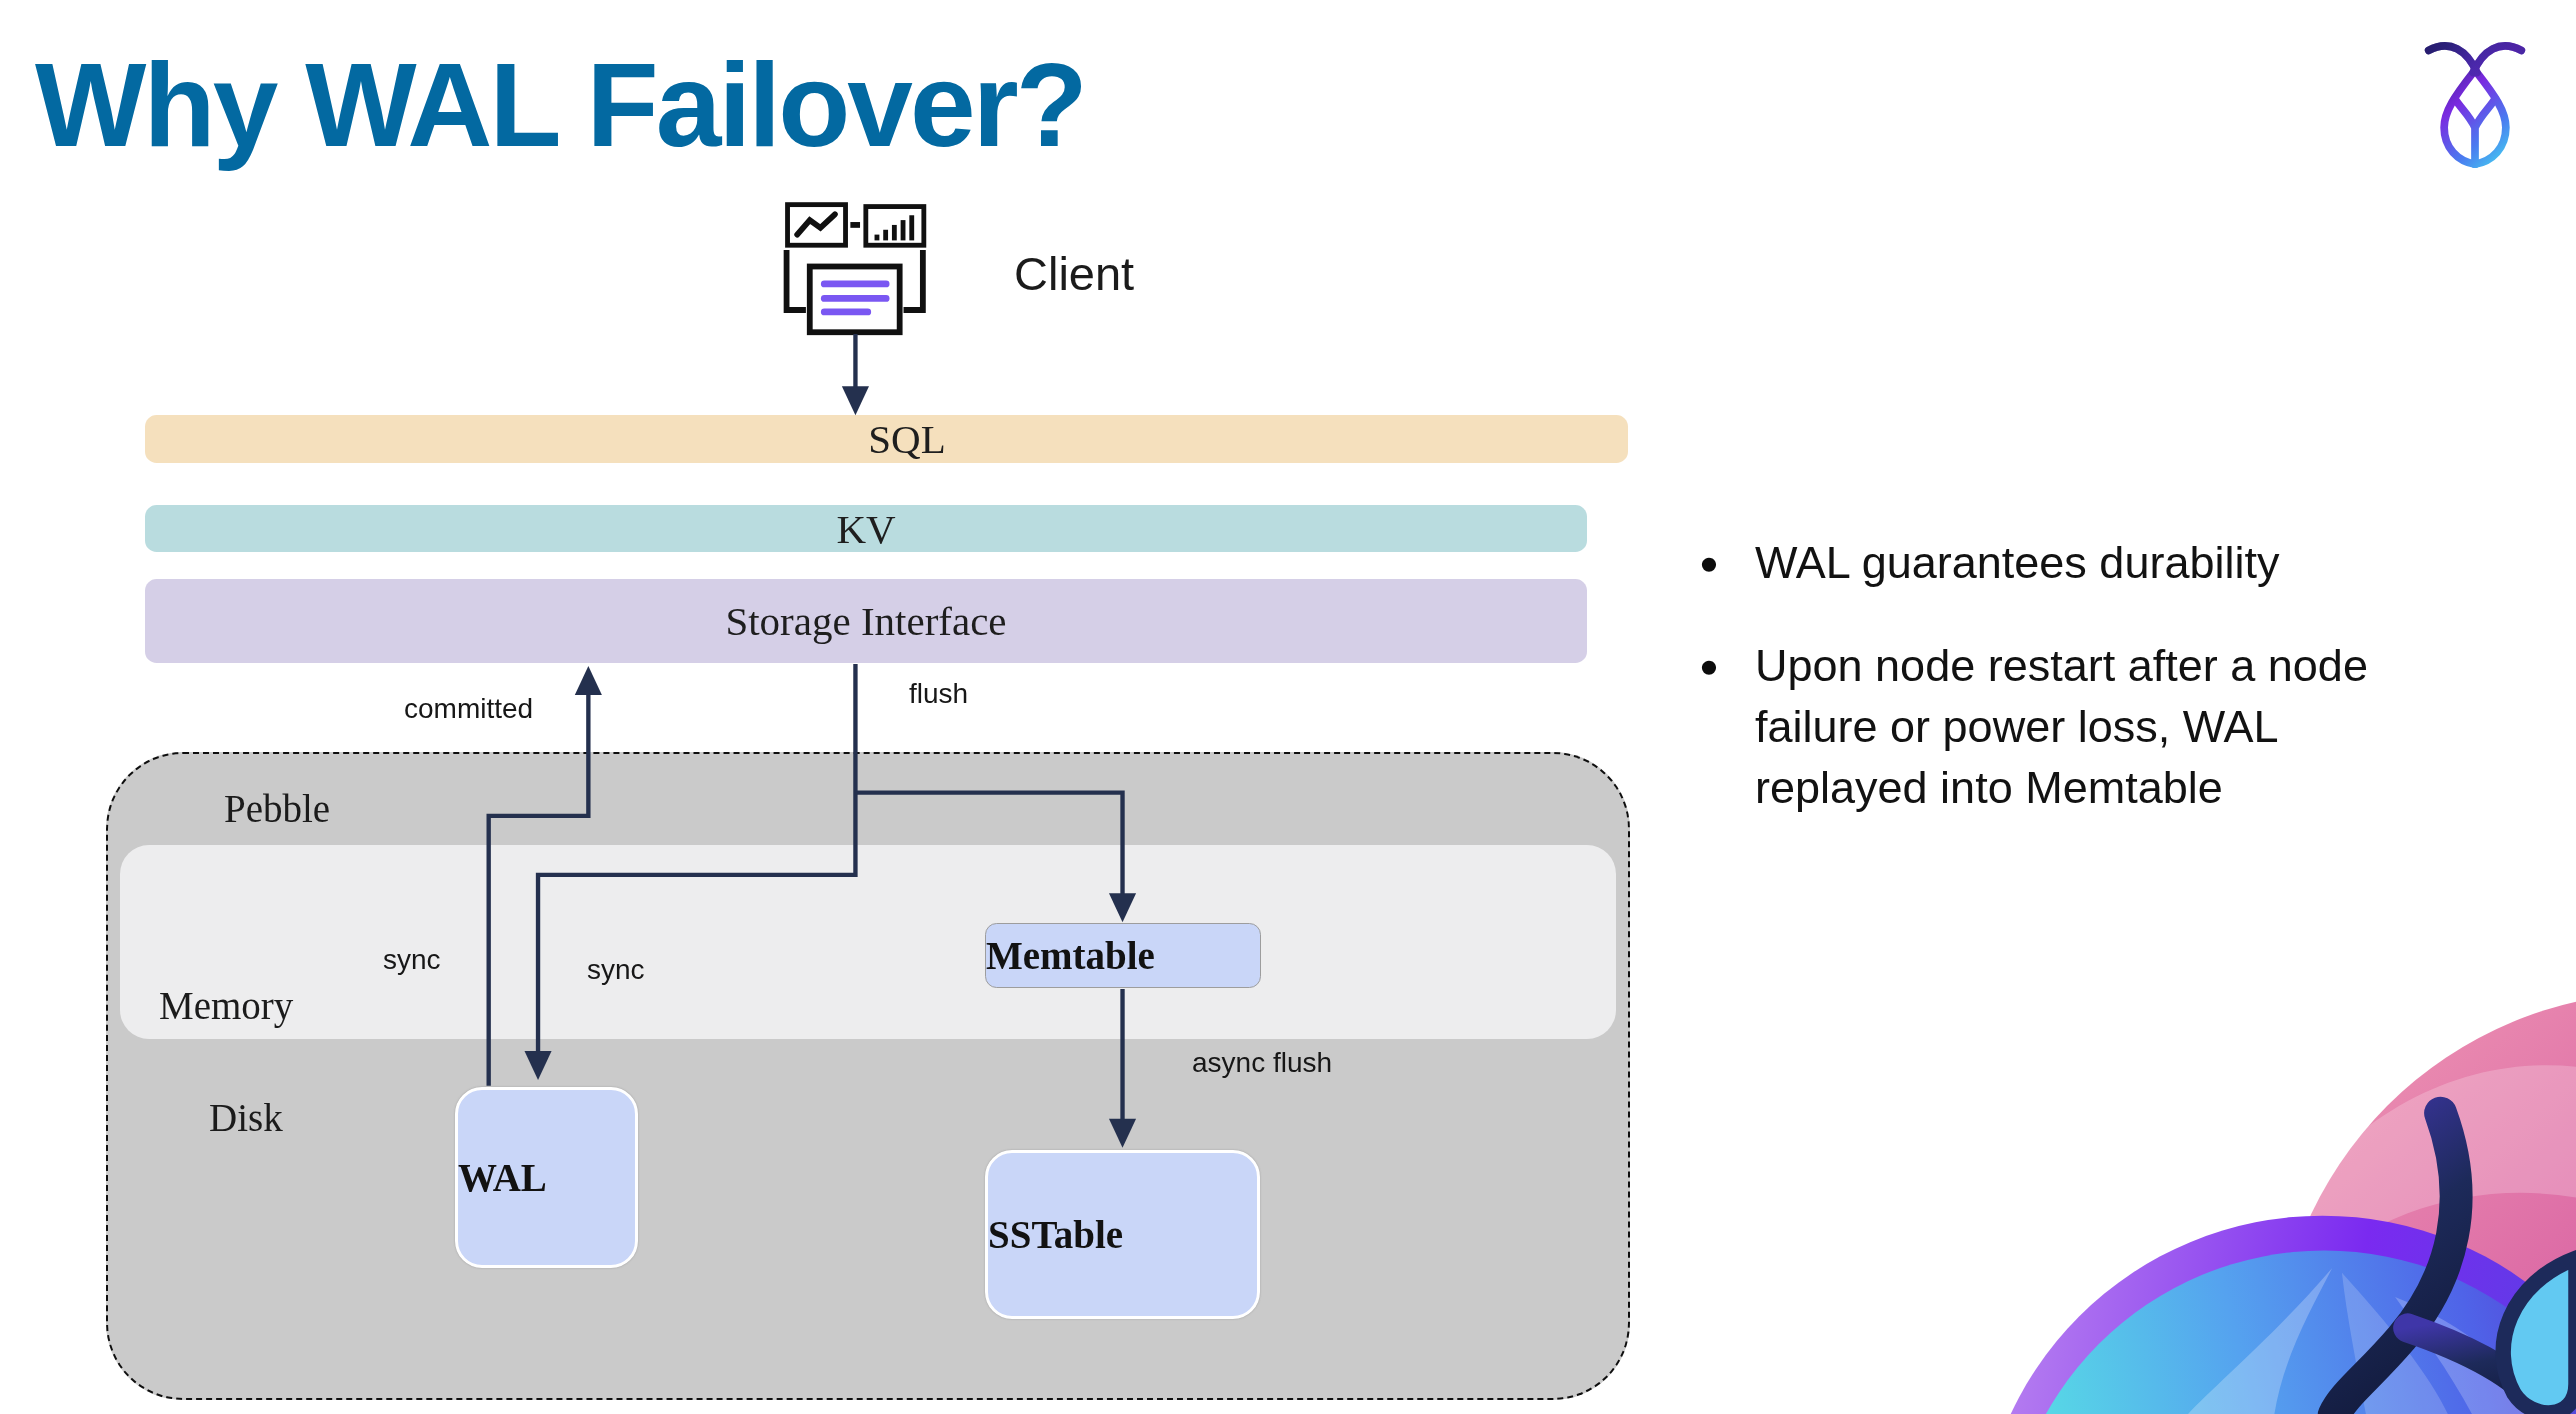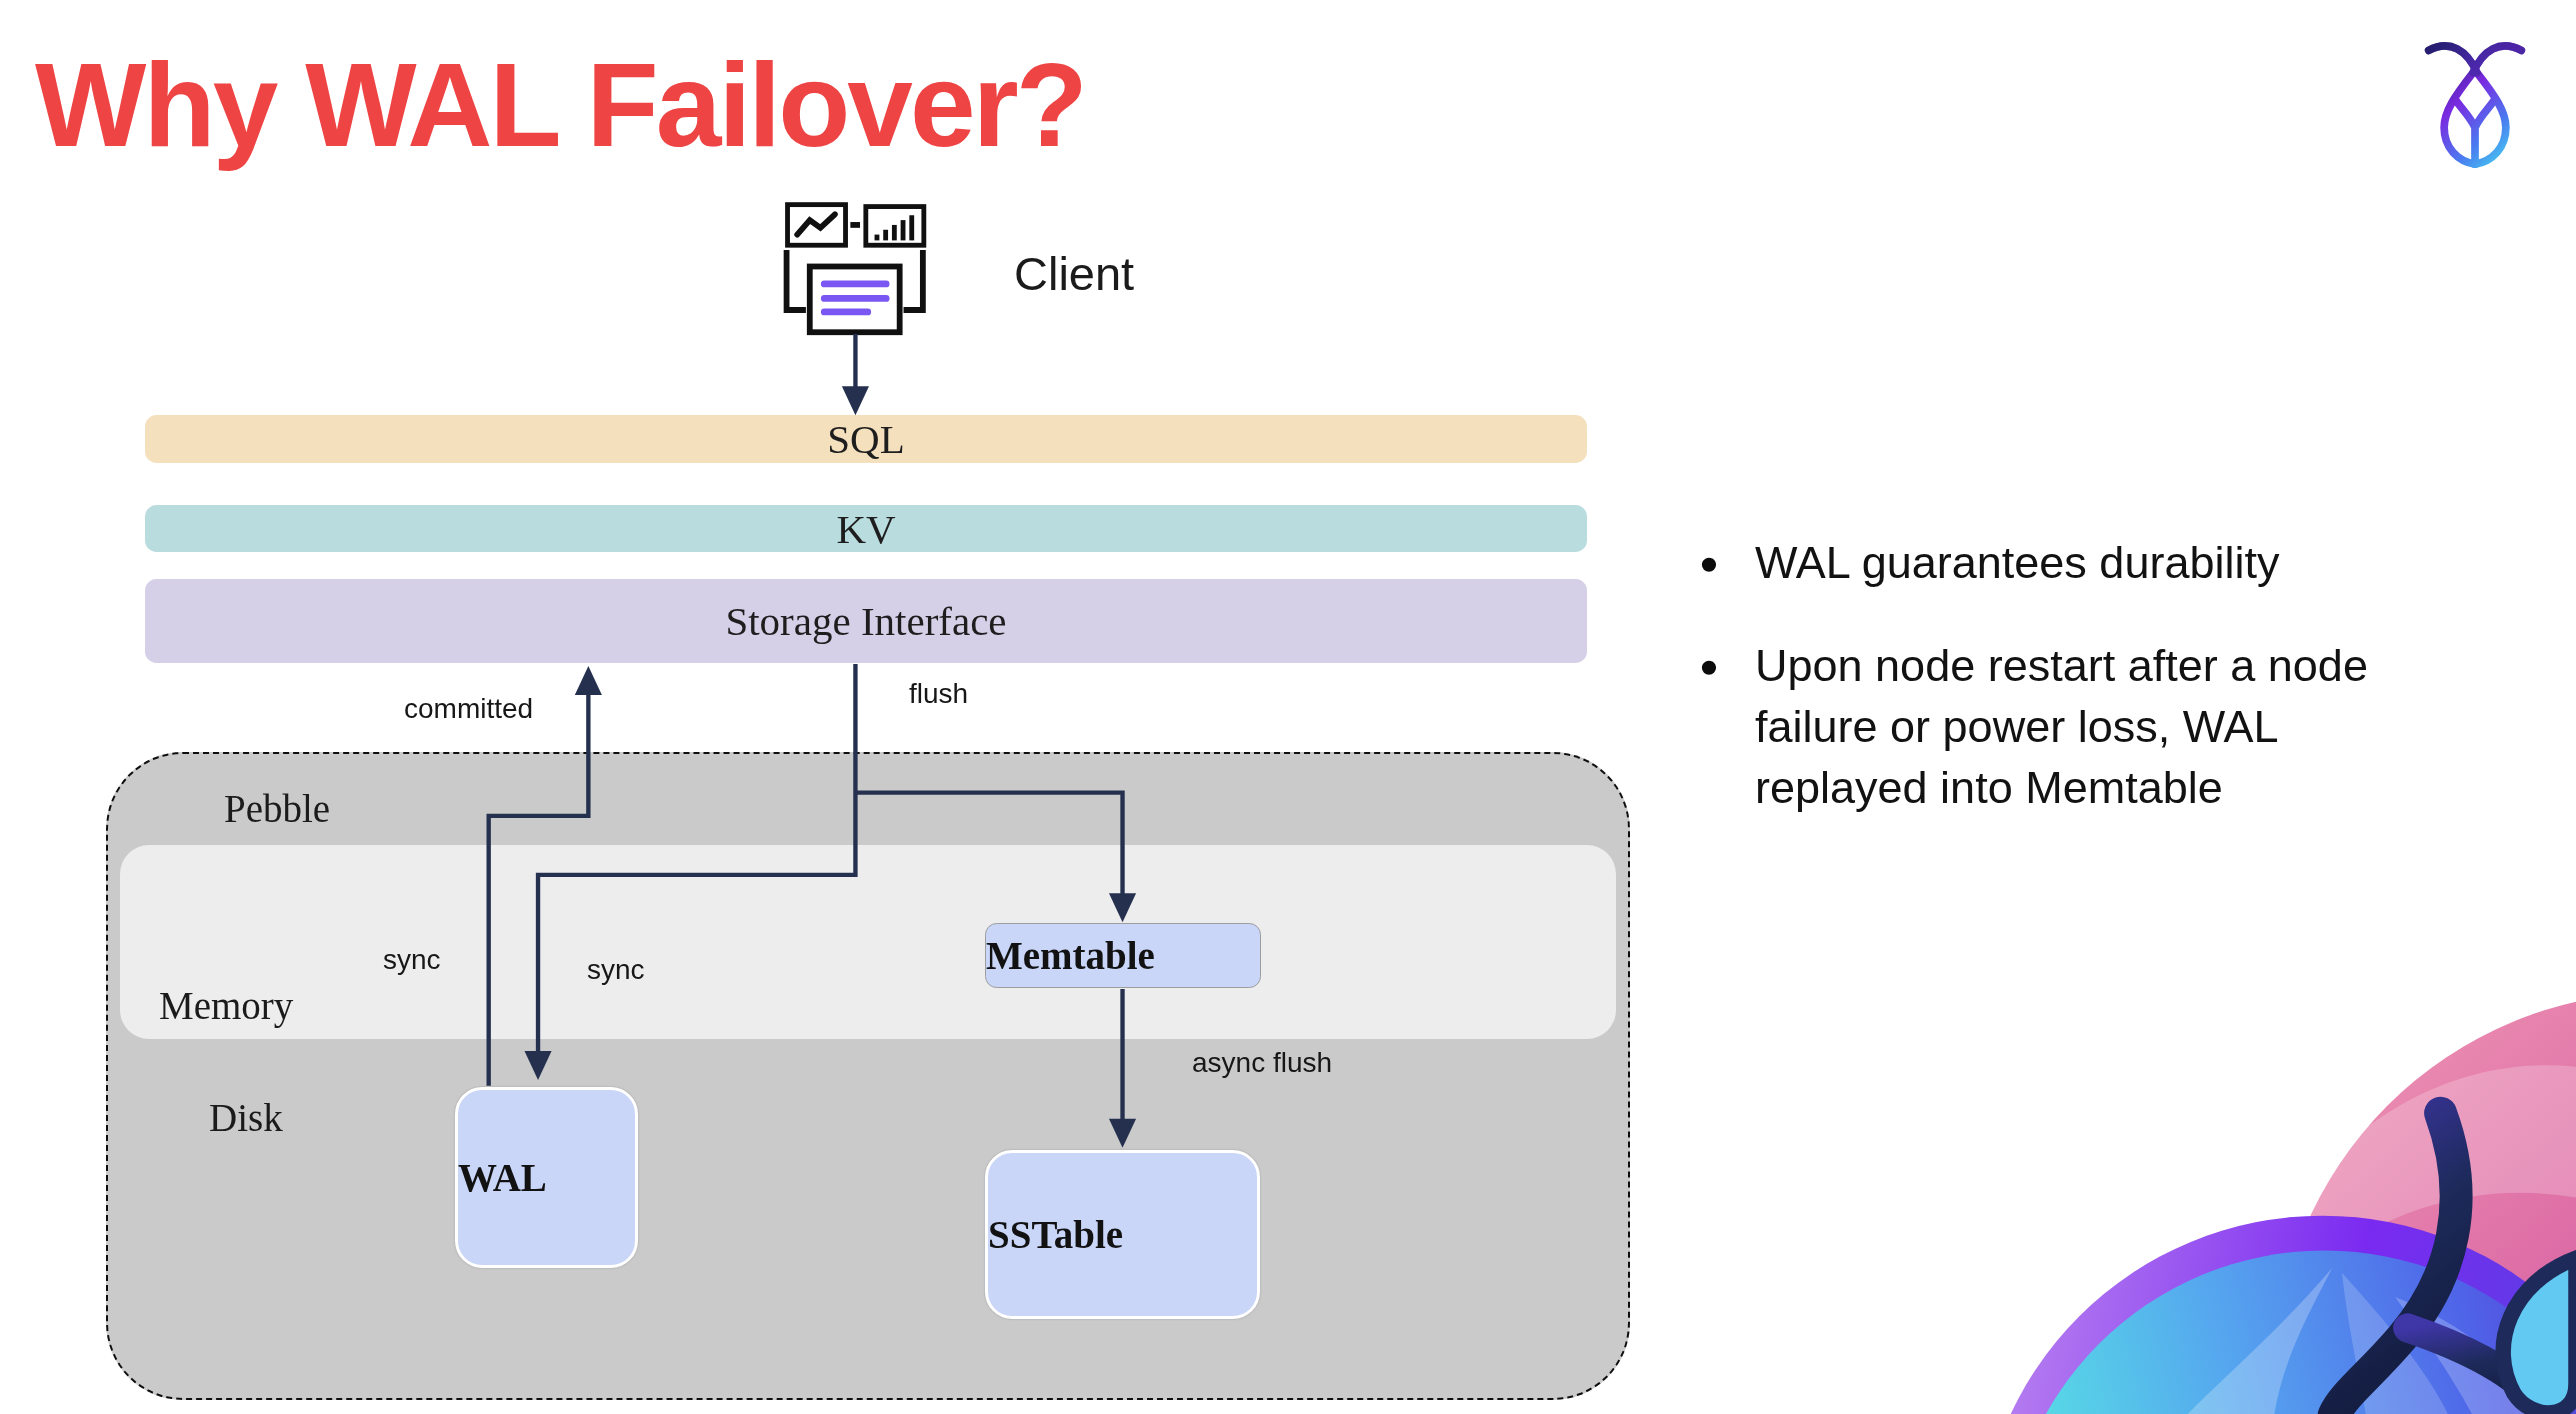--- a/index.html
+++ b/index.html
@@ -1,27 +1,27 @@
 <!DOCTYPE html>
 <html><head>
 <meta charset="utf-8">
 <style>
   html,body{margin:0;padding:0;background:#666;}
   .slide{position:relative;width:2576px;height:1415px;background:#ffffff;overflow:hidden;
          font-family:"Liberation Sans",sans-serif;}
   .abs{position:absolute;}
 
   .title{left:35px;top:37px;font-size:118px;font-weight:800;letter-spacing:-2.9px;
-         color:#ef4444;white-space:nowrap;}
+         color:#0369a1;white-space:nowrap;}
 
   .client-label{left:1014px;top:226px;font-size:47px;color:#1b1b1b;margin-top:20px;}
 
   .bar{left:145px;width:1442px;display:flex;align-items:center;justify-content:center;
        font-family:"Liberation Serif",serif;font-size:41px;color:#1e1e1e;border-radius:11.6px;}
-  .bar-sql{top:415px;height:48px;}
+  .bar-sql{top:415px;height:48px;padding-left:41px;}
   .bar-kv{top:505px;height:47px;}
   .bar-storage{top:579px;height:84px;}
 
   .edge-label{font-size:28px;color:#171717;white-space:nowrap;}
 
   .pebble{left:106px;top:752px;width:1524px;height:648px;background:#cacaca;
           border:2.9px dashed #0e0e0e;border-radius:77px;box-sizing:border-box;}
   .memory-band{left:120px;top:845px;width:1496px;height:194px;background:#ededee;
                border-radius:29px;}
   .zone-label{font-family:"Liberation Serif",serif;font-size:39px;color:#1b1b1b;white-space:nowrap;}

